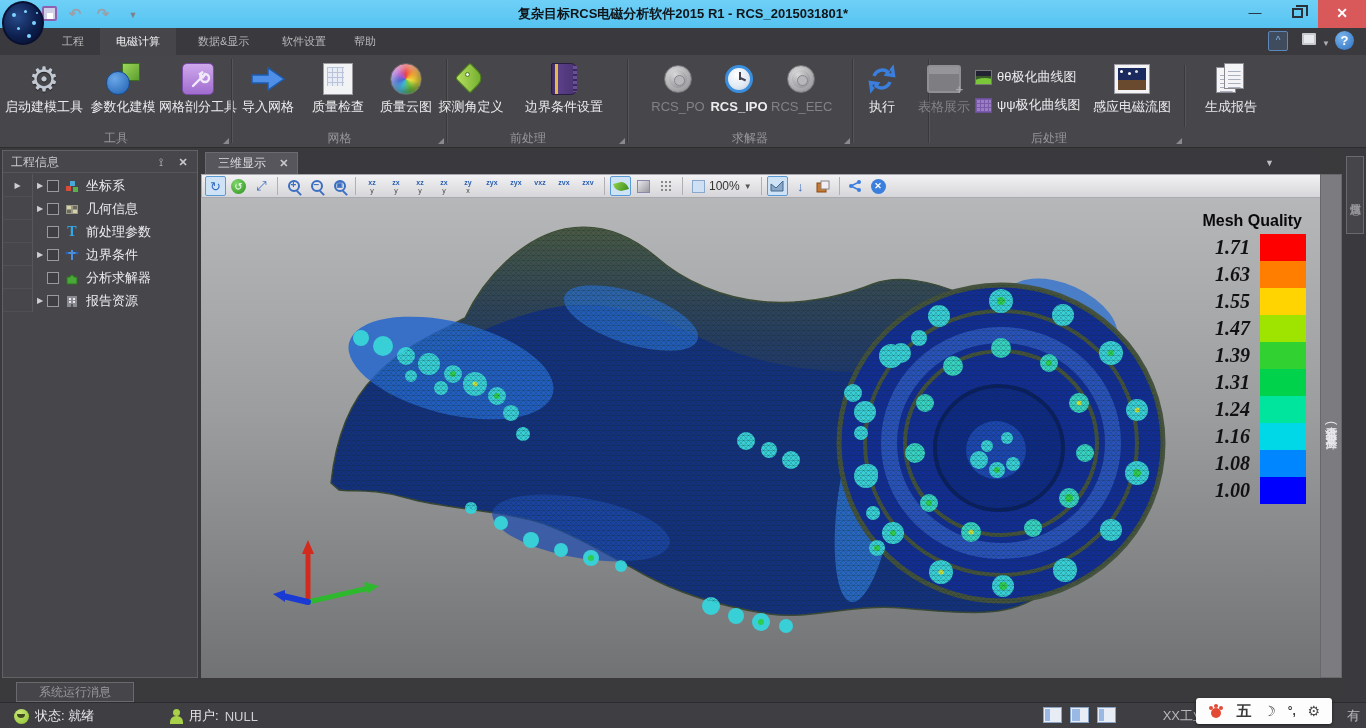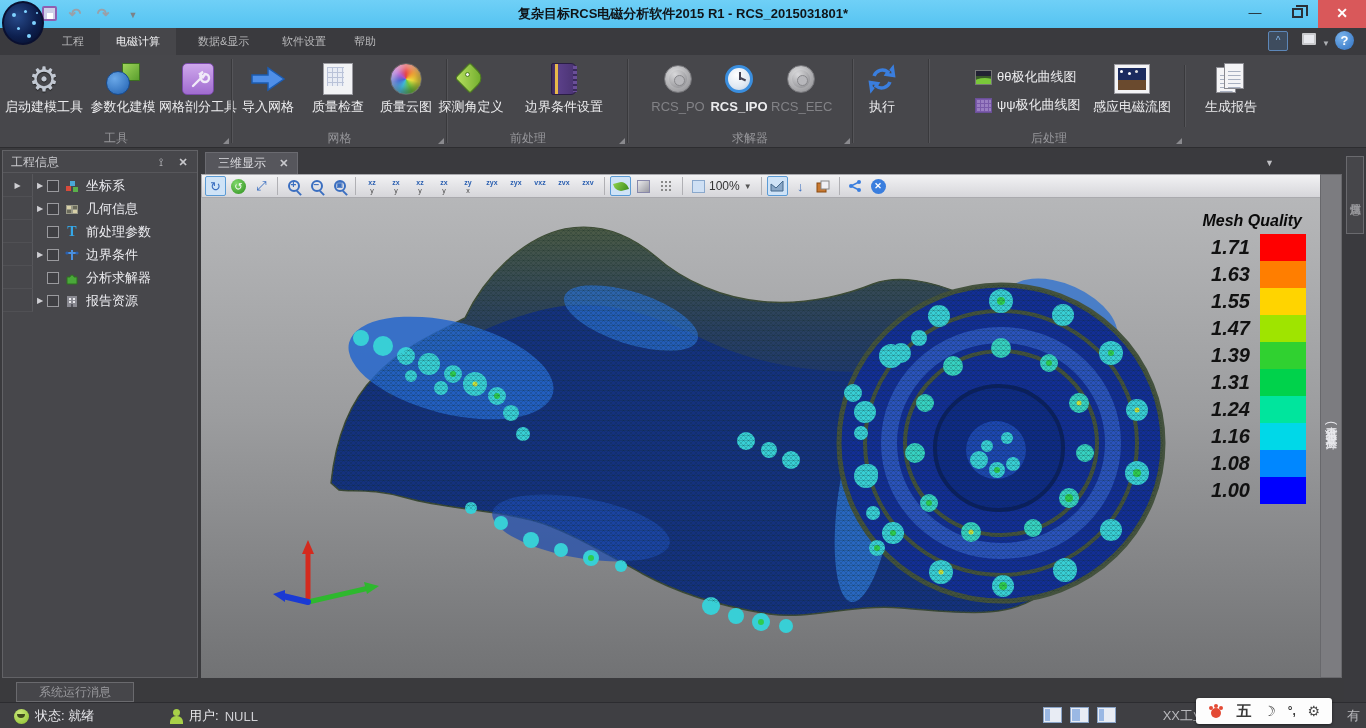--- a/index.html
+++ b/index.html
@@ -160,22 +160,22 @@
   .shadesq { width:13px; height:13px; background:linear-gradient(135deg,#e8e8ea,#9a9aa2); border:1px solid #7aa; border:1px solid #88a; }
   .gridsq { width:13px; height:13px; background-image:radial-gradient(#888 1px, transparent 1px); background-size:4px 4px; }
   .mag { position:relative; width:12px; height:12px; border:2px solid #3a6ec0; border-radius:50%; }
   .mag:after { content:""; position:absolute; right:-4px; bottom:-4px; width:6px; height:2px; background:#3a6ec0; transform:rotate(45deg); }
   .mag span { position:absolute; left:0px; top:-3px; width:8px; text-align:center; font-size:10px; font-weight:bold; color:#3a6ec0; }
 
   
   #viewport { position:absolute; left:201px; top:198px; width:1119px; height:480px;
     background:linear-gradient(180deg,#b6b7b9 0%,#9c9d9f 45%,#717274 100%); overflow:hidden; }
   #legend { position:absolute; right:14px; top:14px; }
-  #legend-title { font-size:16px; font-weight:bold; font-style:italic; color:#0a0a0a; text-align:right; padding-right:4px; margin-bottom:4px; }
-  .lrow { display:flex; align-items:center; height:27px; }
+  #legend-title { font-size:16px; font-weight:bold; color:#0a0a0a; text-align:right; padding-right:4px; margin-bottom:4px; }
+  .lrow { display:flex; align-items:center; height:27px;font-family:Liberation Serif, serif; }
   .lval { width:64px; text-align:right; font-size:20px; font-weight:bold; font-style:italic; color:#111; padding-right:10px; }
   .lband { width:46px; height:27px; }
 
   
   #results-strip { position:absolute; left:1320px; top:174px; width:22px; height:504px; background:#7c7c80;
     border:1px solid #68686c; display:flex; align-items:center; justify-content:center; }
   #results-strip span { writing-mode:vertical-rl; font-size:12px; color:#e8e8ec; letter-spacing:1px; }
   #right-edge { position:absolute; left:1344px; top:148px; width:22px; height:557px; background:#3a3a3e; }
   #prop-tab { position:absolute; left:2px; top:8px; width:18px; height:78px; border:1px solid #6a6a6e;
     display:flex; align-items:center; justify-content:center; background:#46464a; }
@@ -366,20 +366,26 @@
                 <path d="M23 18 a9 9 0 0 1 -14 4 l1.5 -2.5 -7 -1 1 7 2 -2.5" fill="none" stroke="#3a7ede" stroke-width="3.4"></path>
               </svg>
         </div>
           </div>
         <div class="rlabel">执行</div>
       </div>
       <div class="gsep"></div>
     </div>
 
     <div class="rgroup" style="left:913px;width:272px">
+      <div class="rbtn disabled" style="left:2px;width:58px">
+        <div class="ric">
+            <div class="tablev-ic"></div>
+          </div>
+        <div class="rlabel">表格展示</div>
+      </div>
       <div class="smallstack" style="left:62px;width:110px">
         <div class="sbtn">
           <div class="curve1-ic"></div>
           <span class="slabel">θθ极化曲线图</span>
         </div>
         <div class="sbtn">
           <div class="curve2-ic"></div>
           <span class="slabel">ψψ极化曲线图</span>
         </div>
       </div>

